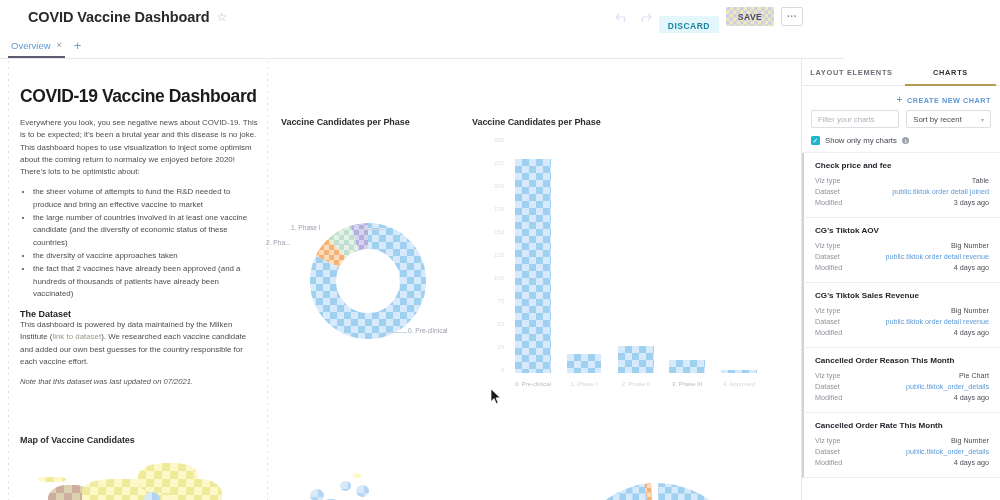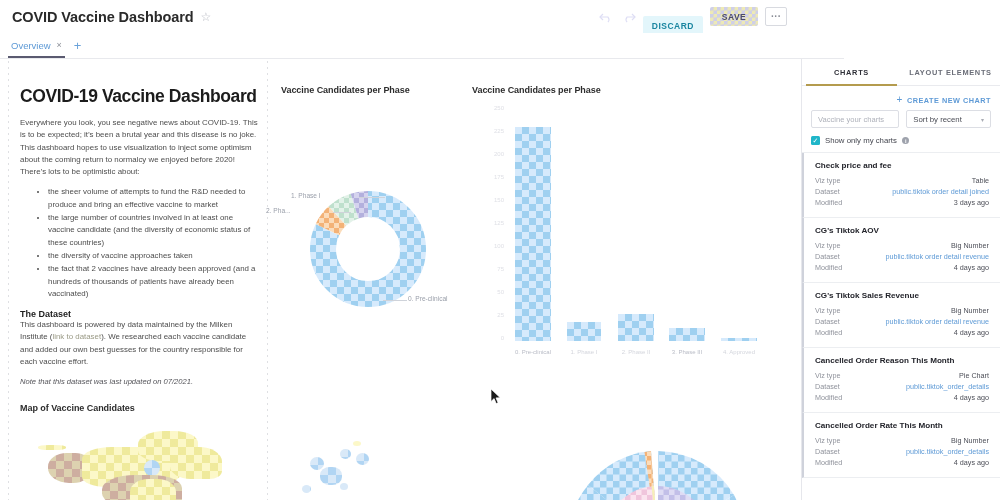--- a/index.html
+++ b/index.html
@@ -7,21 +7,21 @@
     width: 1000px; height: 500px;
     overflow: hidden;
     background: #fff;
     font-family: "Liberation Sans", sans-serif;
     color: #323232;
     -webkit-font-smoothing: antialiased;
   }
 
   
   .header {
-    position: absolute; left: 0; top: 0; width: 796px; height: 33px;
+    position: absolute; left: 16px; top: 0; width: 796px; height: 33px;
     background: #fff;
     display: flex; align-items: center;
   }
   .dash-title {
     margin-left: 12px;
     font-size: 14.5px; font-weight: bold; color: #2a2a2a;
     letter-spacing: -0.1px;
   }
   .star-icon {
     margin-left: 7px; font-size: 12px; color: #b9bcc4; line-height: 1;
@@ -101,33 +101,33 @@
   .md {
     position: absolute; left: 20px; top: 27px; width: 240px;
   }
   .md h1 {
     font-size: 17.5px; font-weight: bold; color: #1c1c1c;
     letter-spacing: -0.4px; margin-bottom: 10px;
   }
   .md p {
     font-size: 7.9px; line-height: 12.3px; color: #4d4d4d; margin-bottom: 8px;
   }
-  .md ul { margin: 0 0 9px 28px; }
+  .md ul { margin: 0 0 9px 13px; }
   .md li {
     font-size: 7.9px; line-height: 12.3px; color: #4d4d4d; margin-bottom: 1px;
     list-style: disc;
   }
   .md h2 {
     font-size: 9px; font-weight: bold; color: #1f1f1f; margin-bottom: 0;
   }
   .md a { color: #9a9a86; text-decoration: none; }
   .md .note { font-style: italic; font-size: 7.6px; color: #55555a; }
 
   
-  .tile { position: absolute; }
+  .tile { position: absolute; margin-top: 32px; }
   .tile-title {
     font-size: 9px; font-weight: bold; color: #2d2d2d; letter-spacing: -.05px;
   }
 
   
   .donut-tile { left: 281px; top: 26px; width: 180px; height: 280px; }
   .donut-wrap { position: absolute; left: 28px; top: 105px; width: 118px; height: 118px; }
   .donut-svg { display: block; }
   .donut-lbl {
     position: absolute; font-size: 6.6px; color: #9ba0ab; white-space: nowrap;
@@ -457,33 +457,33 @@
 
   <div class="cursor">
     <svg width="11" height="16" viewBox="0 0 11 16">
         <path d="M0 0 L0 12.5 L3.1 9.6 L5.2 14.6 L7.1 13.8 L5.0 8.9 L9.2 8.7 Z" fill="#1a1a1a" stroke="#fff" stroke-width=".7"></path>
       </svg>
   </div>
 </div>
 
 <div class="rpanel">
   <div class="rtabs">
+    <div class="rtab">LAYOUT ELEMENTS</div>
     <div class="rtab active">CHARTS</div>
-    <div class="rtab">LAYOUT ELEMENTS</div>
   </div>
 
   <div class="create-row">
     <div class="create-link">
       <span class="plus">+</span>
       <span>CREATE NEW CHART</span>
     </div>
   </div>
 
   <div class="filter-row">
-    <div class="finput">Vaccine your charts</div>
+    <div class="finput">Filter your charts</div>
     <div class="fselect">
       <span>Sort by recent</span>
       <span class="caret">▾</span>
     </div>
   </div>
 
   <div class="chk-row">
     <span class="chkbox">✓</span>
     <span class="chk-label">Show only my charts</span>
     <span class="info-icon">i</span>

